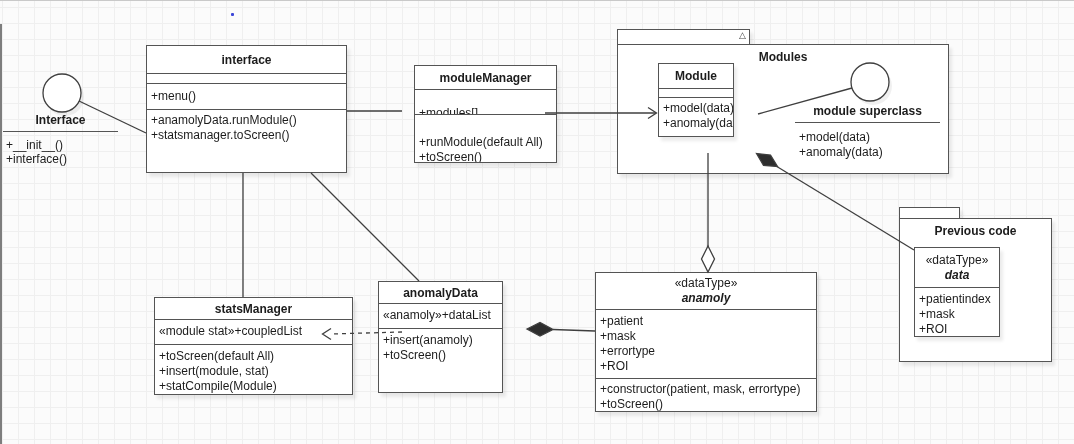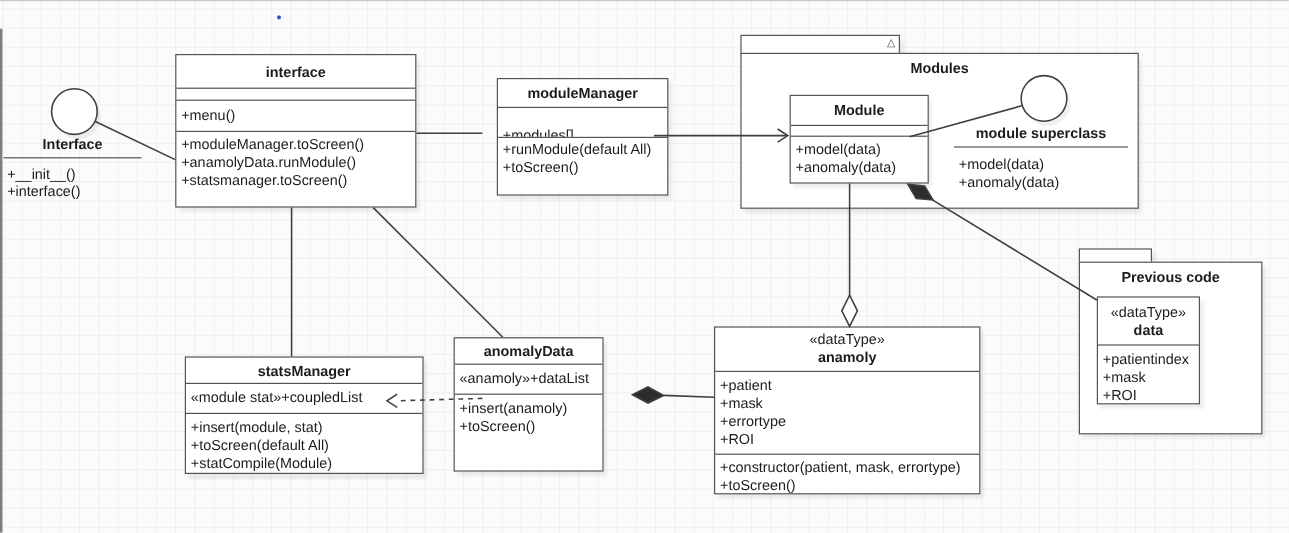--- a/index.html
+++ b/index.html
@@ -31,21 +31,21 @@
 
   
   .cls{position:absolute;background:#fff;border:1.5px solid #545454;z-index:2;
        display:flex;flex-direction:column;box-sizing:border-box;
        box-shadow:3px 4px 3px rgba(0,0,0,0.08);}
   .cls .hd{font-weight:bold;text-align:center;display:flex;flex-direction:column;
            align-items:center;justify-content:center;box-sizing:border-box;}
   .cls .cmp{border-top:1.5px solid #545454;box-sizing:border-box;overflow:hidden;}
   .row{padding:0 4px;line-height:15px;white-space:nowrap;}
   .stereo{font-weight:normal;line-height:15px;}
-  .cname{font-weight:bold;line-height:15px;}
+  .cname{font-weight:bold;line-height:15px;font-style:italic;}
 
   
   .lol-label{position:absolute;z-index:2;font-weight:bold;text-align:center;
              border-bottom:1.5px solid #545454;padding-bottom:4px;}
   .lol-members{position:absolute;z-index:2;}
   .lol-members .row{padding:0;line-height:13.5px;}
 
   svg.wires{position:absolute;left:0;top:0;z-index:3;pointer-events:none;}
 </style>
 </head>
@@ -80,54 +80,53 @@
     <div class="row" style="line-height:15px">+anomaly(data)</div>
   </div>
 
   <div class="cls" style="left:146px;top:45px;width:201px;height:128px">
     <div class="hd" style="height:27px;flex:none">interface</div>
     <div class="cmp" style="height:10px;flex:none"></div>
     <div class="cmp" style="height:26px;flex:none;padding-top:5px">
       <div class="row">+menu()</div>
     </div>
     <div class="cmp" style="flex:1;padding-top:3px">
-      <div class="row">+moduleManager.toScreen()</div>
       <div class="row">+anamolyData.runModule()</div>
       <div class="row">+statsmanager.toScreen()</div>
     </div>
   </div>
 
   <div class="cls" style="left:414px;top:65px;width:143px;height:98px">
     <div class="hd" style="height:23px;flex:none">moduleManager</div>
     <div class="cmp" style="height:25px;flex:none;padding-top:16px">
       <div class="row">+modules[]</div>
     </div>
-    <div class="cmp" style="flex:1;padding-top:2px">
+    <div class="cmp" style="flex:1;padding-top:20px">
       <div class="row">+runModule(default All)</div>
       <div class="row">+toScreen()</div>
     </div>
   </div>
 
-  <div class="cls" style="left:658px;top:79px;width:116px;height:74px">
+  <div class="cls" style="left:658px;top:63px;width:76px;height:74px">
     <div class="hd" style="height:24px;flex:none">Module</div>
     <div class="cmp" style="height:9px;flex:none"></div>
     <div class="cmp" style="flex:1;padding-top:3px">
       <div class="row">+model(data)</div>
       <div class="row">+anomaly(data)</div>
     </div>
   </div>
 
   <div class="cls" style="left:154px;top:297px;width:199px;height:98px">
     <div class="hd" style="height:21px;flex:none">statsManager</div>
     <div class="cmp" style="height:25px;flex:none;padding-top:4px">
       <div class="row">«module stat»+coupledList</div>
     </div>
     <div class="cmp" style="flex:1;padding-top:4px">
+      <div class="row">+toScreen(default All)</div>
       <div class="row">+insert(module, stat)</div>
-      <div class="row">+toScreen(default All)</div>
       <div class="row">+statCompile(Module)</div>
     </div>
   </div>
 
   <div class="cls" style="left:378px;top:281px;width:125px;height:112px">
     <div class="hd" style="height:21px;flex:none">anomalyData</div>
     <div class="cmp" style="height:25px;flex:none;padding-top:4px">
       <div class="row">«anamoly»+dataList</div>
     </div>
     <div class="cmp" style="flex:1;padding-top:4px">

